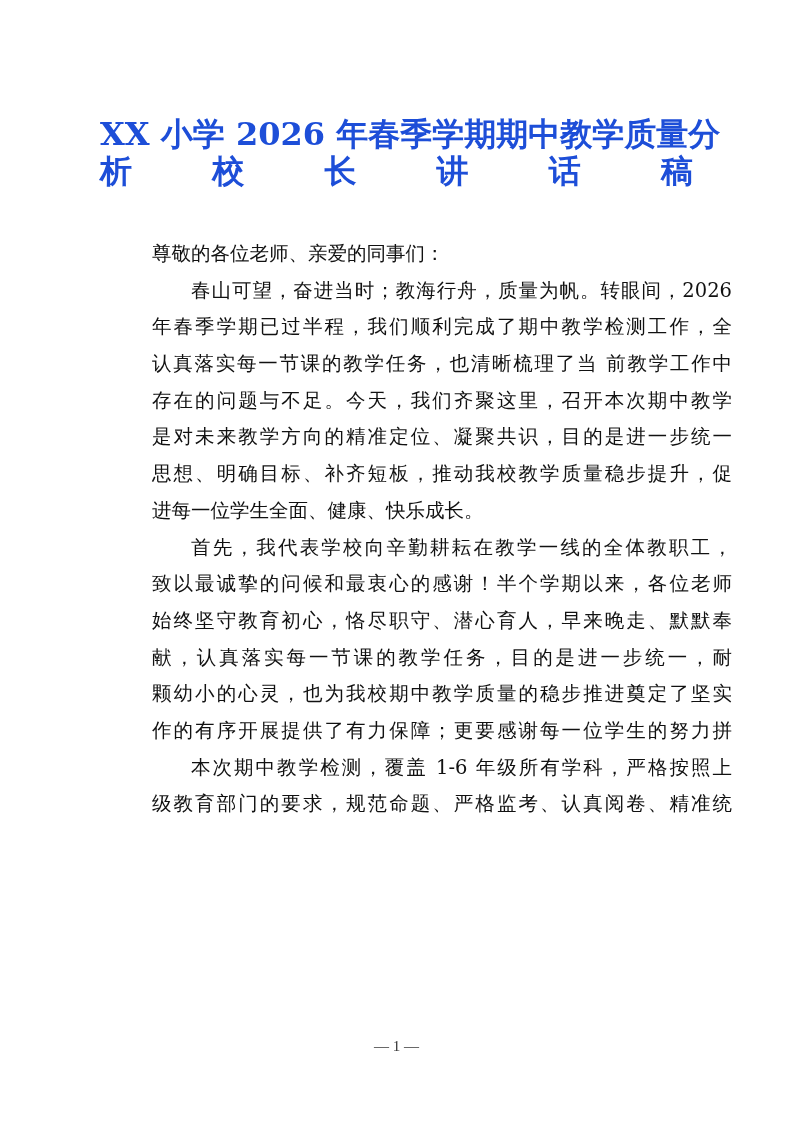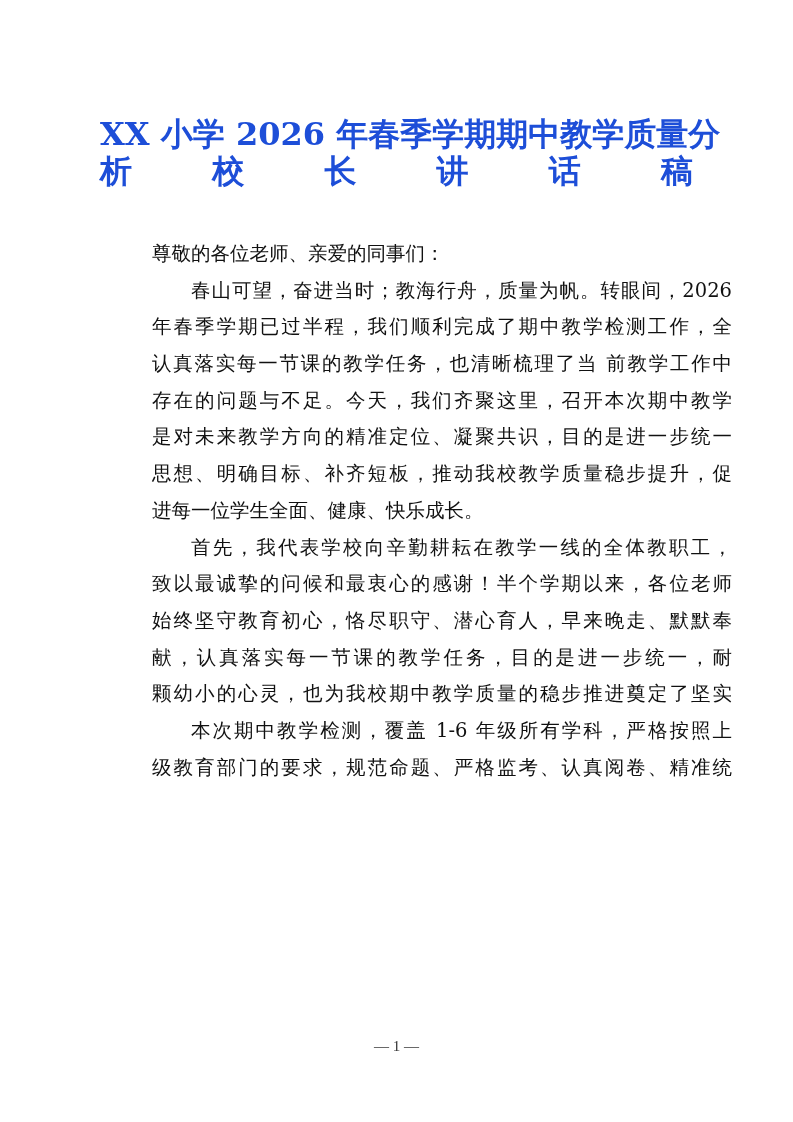--- a/index.html
+++ b/index.html
@@ -51,18 +51,19 @@
       <span class="line">认真落实每一节课的教学任务，也清晰梳理了当 前教学工作中</span>
       <span class="line">存在的问题与不足。今天，我们齐聚这里，召开本次期中教学</span>
       <span class="line">是对未来教学方向的精准定位、凝聚共识，目的是进一步统一</span>
       <span class="line">思想、明确目标、补齐短板，推动我校教学质量稳步提升，促</span>
       <span class="line last">进每一位学生全面、健康、快乐成长。</span>
       <span class="line indent">首先，我代表学校向辛勤耕耘在教学一线的全体教职工，</span>
       <span class="line">致以最诚挚的问候和最衷心的感谢！半个学期以来，各位老师</span>
       <span class="line">始终坚守教育初心，恪尽职守、潜心育人，早来晚走、默默奉</span>
       <span class="line">献，认真落实每一节课的教学任务，目的是进一步统一，耐</span>
       <span class="line">颗幼小的心灵，也为我校期中教学质量的稳步推进奠定了坚实</span>
+      <span class="line">作的有序开展提供了有力保障；更要感谢每一位学生的努力拼</span>
       <span class="line indent">本次期中教学检测，覆盖 1-6 年级所有学科，严格按照上</span>
       <span class="line">级教育部门的要求，规范命题、严格监考、认真阅卷、精准统</span>
     </div>
 
   <div class="footer">— 1 —</div>
 </div>
 
 </body></html>

